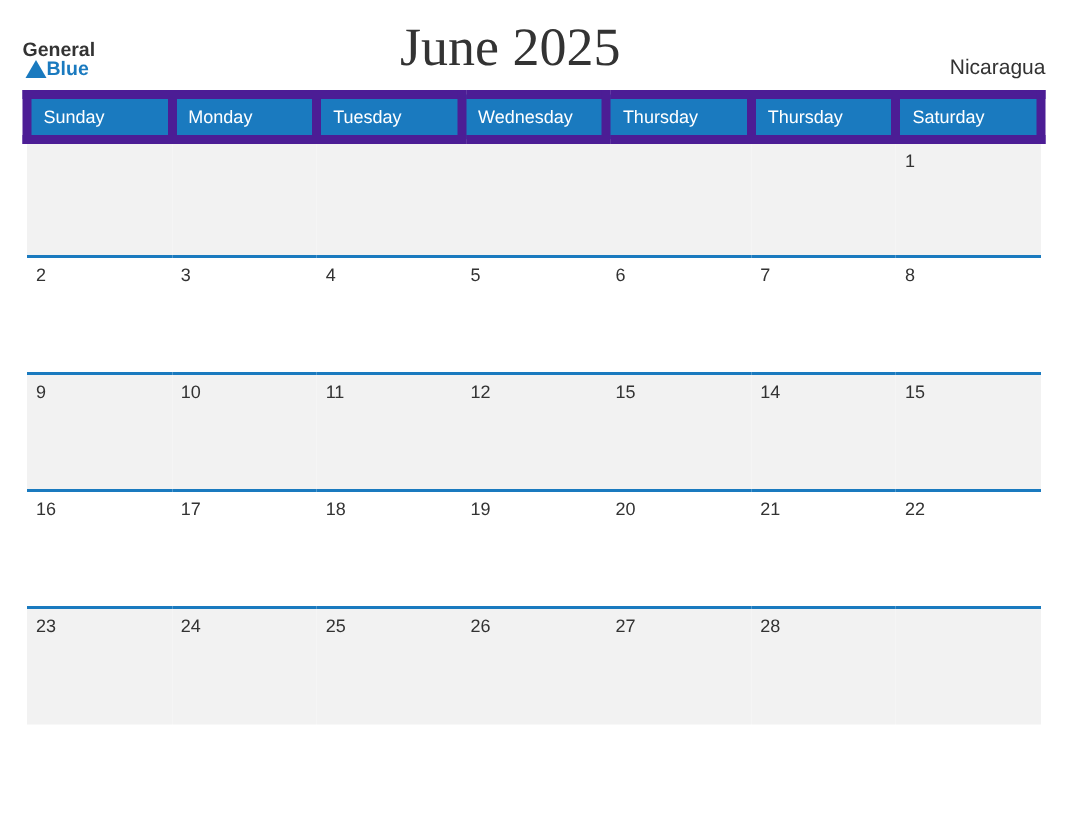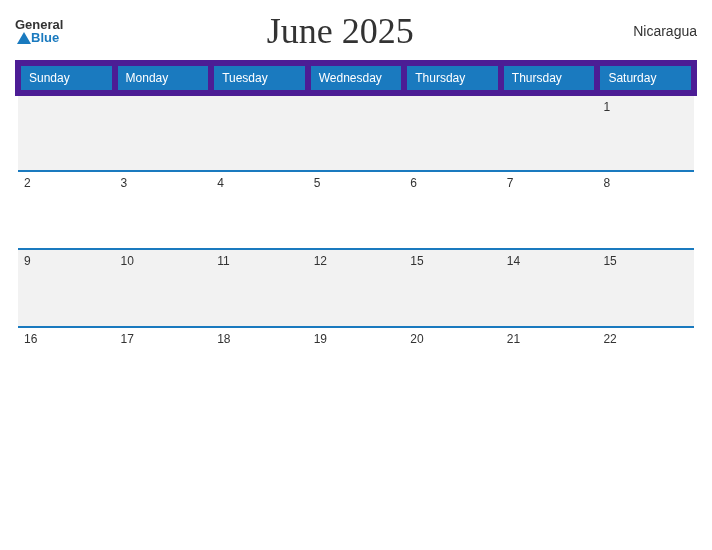--- a/index.html
+++ b/index.html
@@ -11,21 +11,21 @@
       overflow: hidden;
     }
     .calendar-container {
       width: 712px;
       height: 550px;
       background: #fff;
       padding: 10px 15px;
     }
     .header {
       display: flex;
-      align-items: center;
+      align-items: flex-end;
       justify-content: space-between;
       margin-bottom: 8px;
       position: relative;
     }
     .logo {
       display: flex;
       flex-direction: column;
       align-items: flex-start;
       line-height: 1;
     }
@@ -164,15 +164,24 @@
         </tr>
         <tr>
           <td><span class="day-num">16</span></td>
           <td><span class="day-num">17</span></td>
           <td><span class="day-num">18</span></td>
           <td><span class="day-num">19</span></td>
           <td><span class="day-num">20</span></td>
           <td><span class="day-num">21</span></td>
           <td><span class="day-num">22</span></td>
         </tr>
+        <tr>
+          <td><span class="day-num">23</span></td>
+          <td><span class="day-num">24</span></td>
+          <td><span class="day-num">25</span></td>
+          <td><span class="day-num">26</span></td>
+          <td><span class="day-num">27</span></td>
+          <td><span class="day-num">28</span></td>
+          <td></td>
+        </tr>
       </tbody>
   </table>
 </div>
 
 </body></html>

